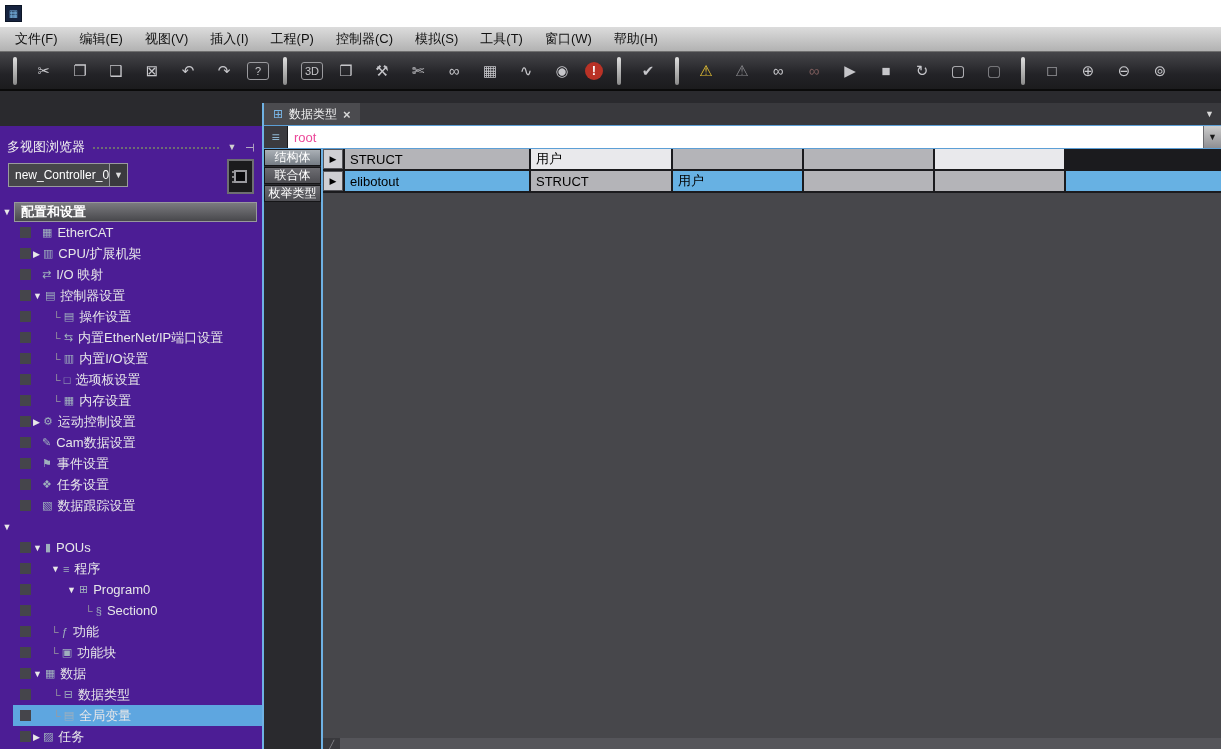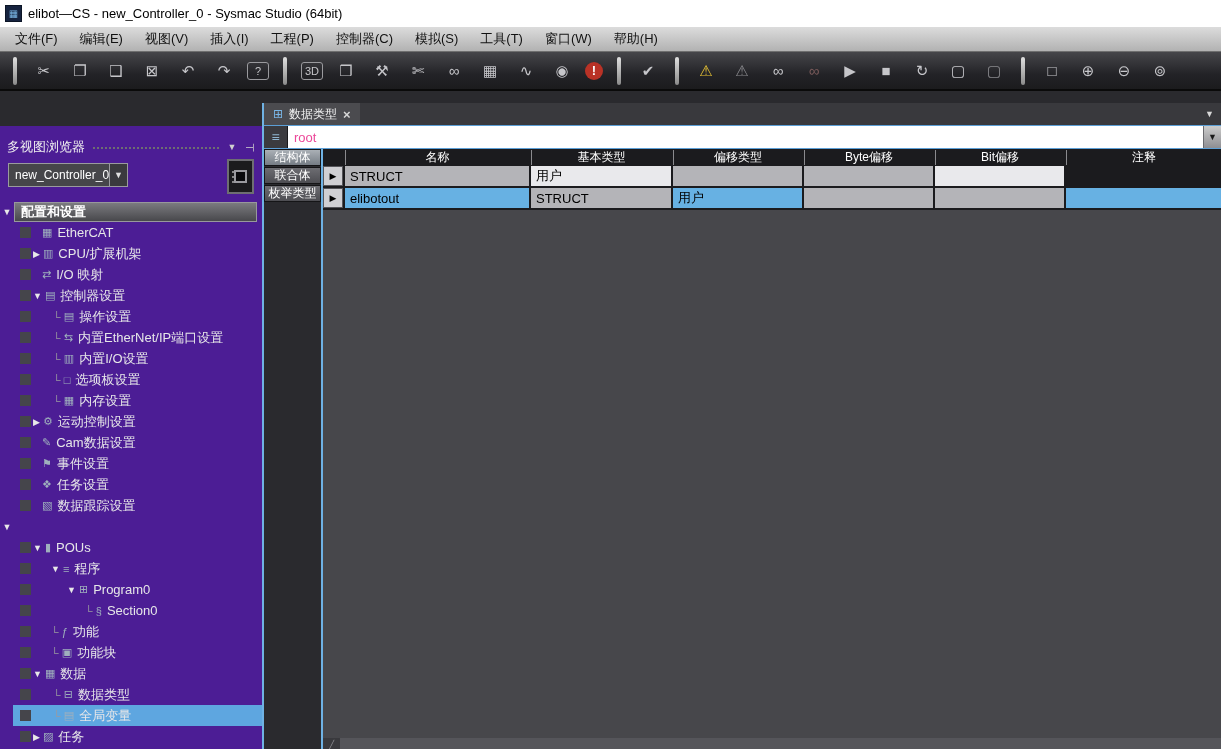--- a/index.html
+++ b/index.html
@@ -92,21 +92,20 @@
   .scroll-corner { width:17px; background:#39393d; color:#8a8a8e; font-size:9px; display:flex;
     align-items:center; justify-content:center; }
   .scroll-track { flex:1; background:#55555a; padding:1px 2px; }
   .scroll-thumb { height:100%; width:100%; background:#8e8e92; border-radius:1px; }
 </style>
 </head>
 <body>
 
 <div class="titlebar">
   <div class="app-icon">▦</div>
-  <div class="title-text">elibot—CS - new_Controller_0 - Sysmac Studio (64bit)</div>
 </div>
 
 <div class="menubar">
   <span class="menu-item">文件(F)</span>
     <span class="menu-item">编辑(E)</span>
     <span class="menu-item">视图(V)</span>
     <span class="menu-item">插入(I)</span>
     <span class="menu-item">工程(P)</span>
     <span class="menu-item">控制器(C)</span>
     <span class="menu-item">模拟(S)</span>
@@ -394,29 +393,20 @@
         <span class="root-input">root</span>
         <span class="root-combo">▼</span>
       </div>
       <div class="content">
         <div class="side-strip">
           <div class="side-tab active">结构体</div>
             <div class="side-tab">联合体</div>
             <div class="side-tab">枚举类型</div>
         </div>
         <div class="table-area">
-          <div class="grid7 thead">
-            <span class="th first"></span>
-            <span class="th">名称</span>
-              <span class="th">基本类型</span>
-              <span class="th">偏移类型</span>
-              <span class="th">Byte偏移</span>
-              <span class="th">Bit偏移</span>
-              <span class="th">注释</span>
-          </div>
           <div class="grid7 trow">
               <span class="arrow-cell">▶</span>
               <span class="cell gray">STRUCT</span>
               <span class="cell light">用户</span>
               <span class="cell gray"></span>
               <span class="cell gray"></span>
               <span class="cell light"></span>
             </div>
             <div class="grid7 trow selected">
               <span class="arrow-cell">▶</span>

